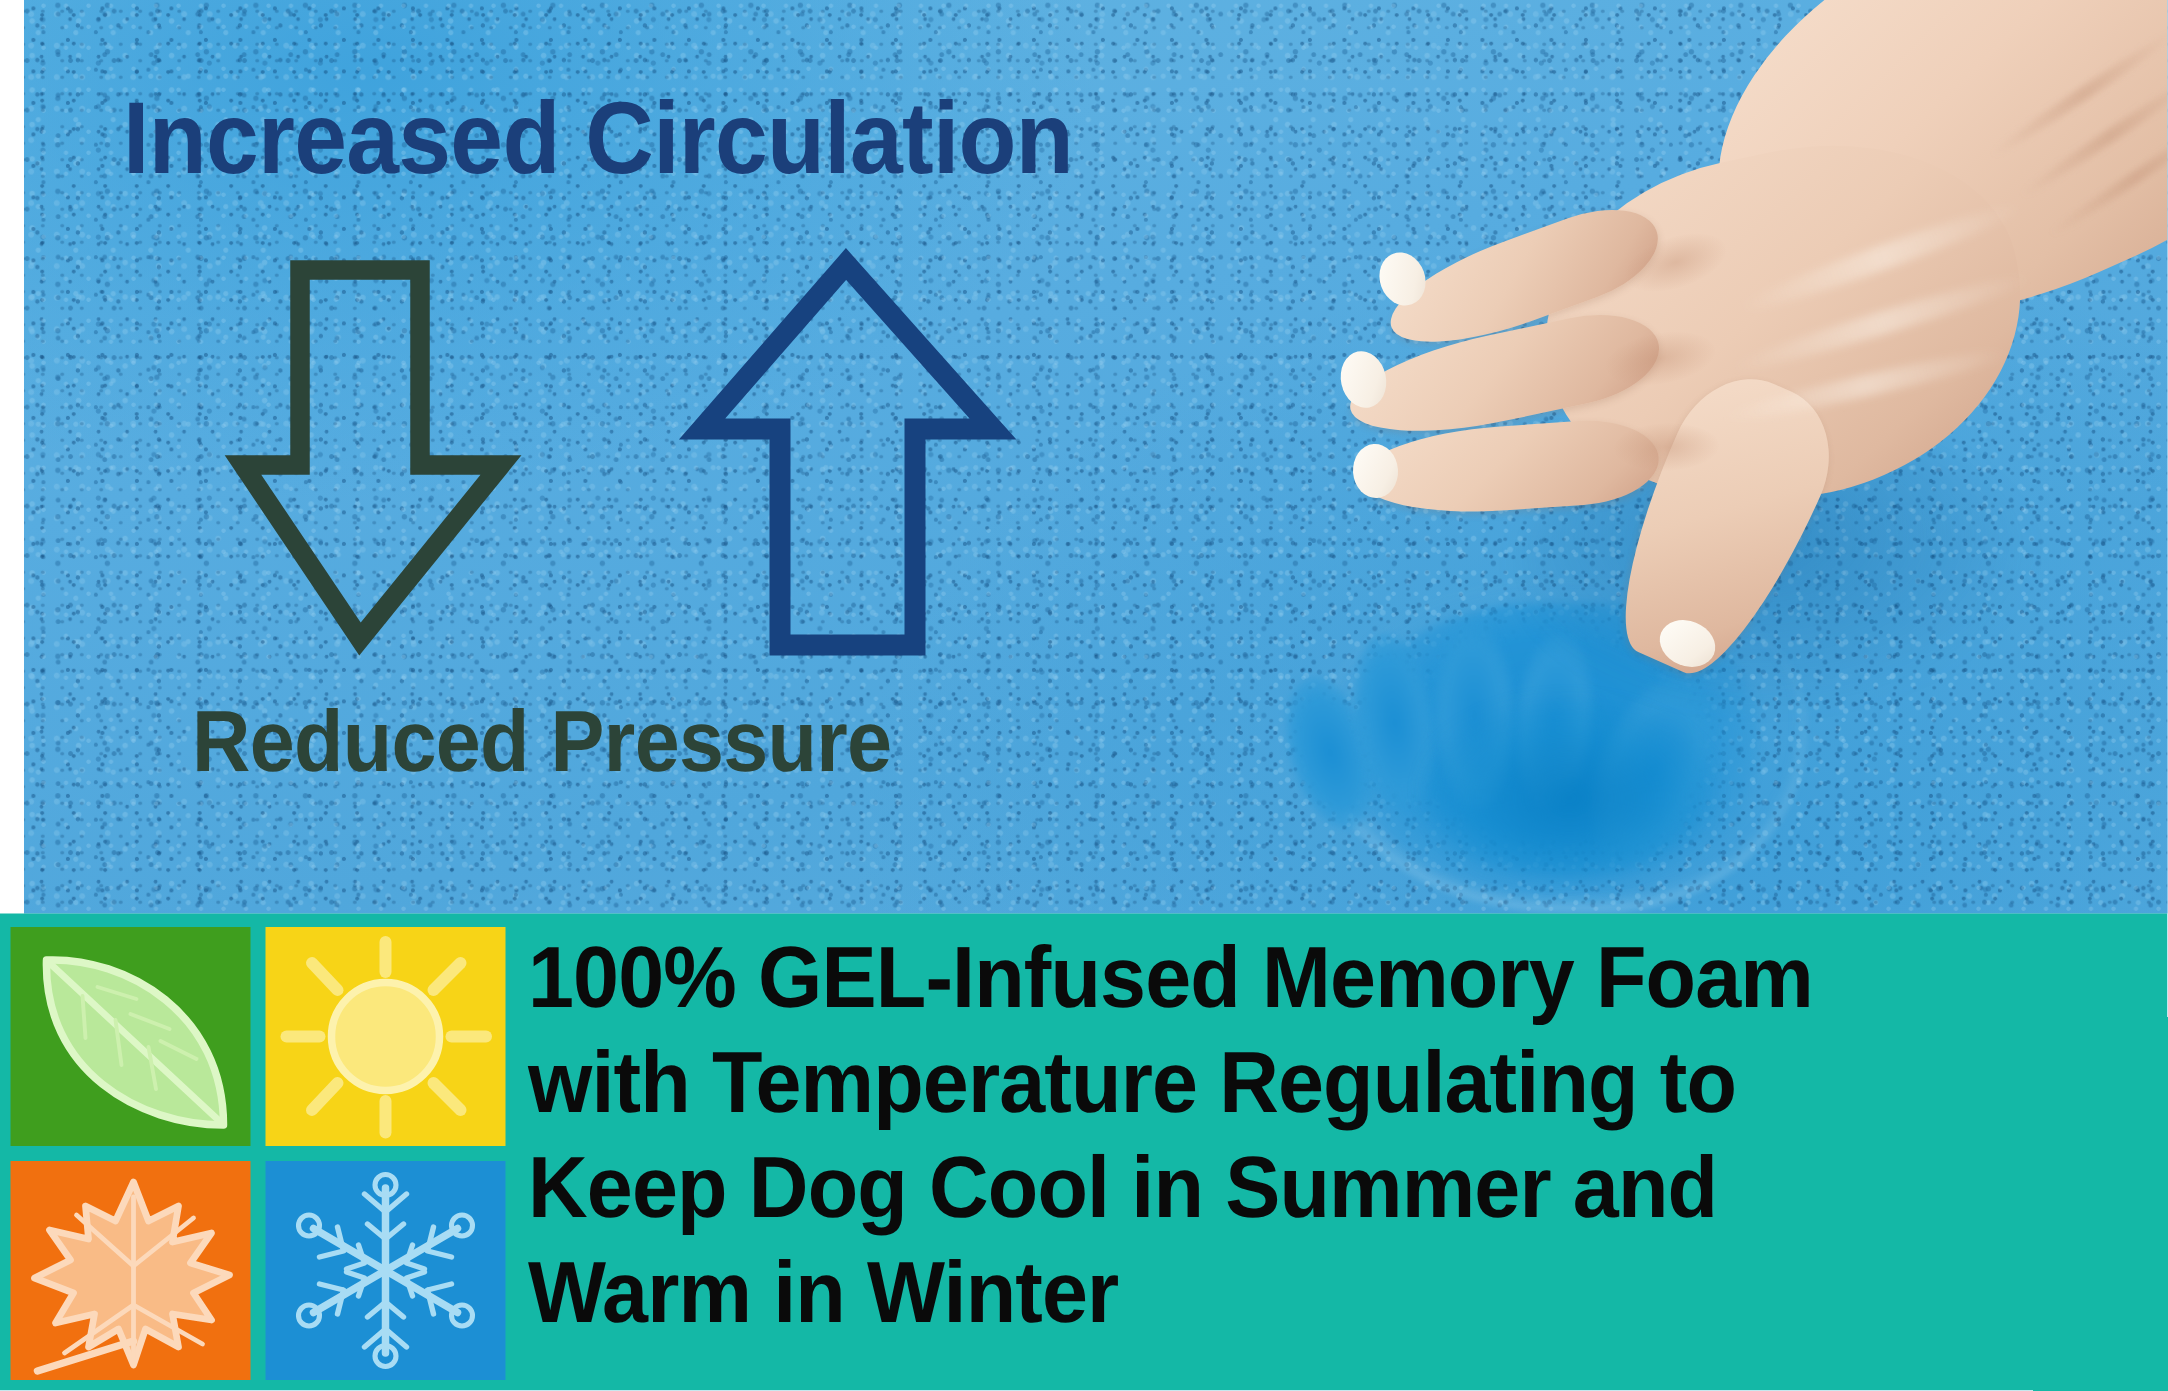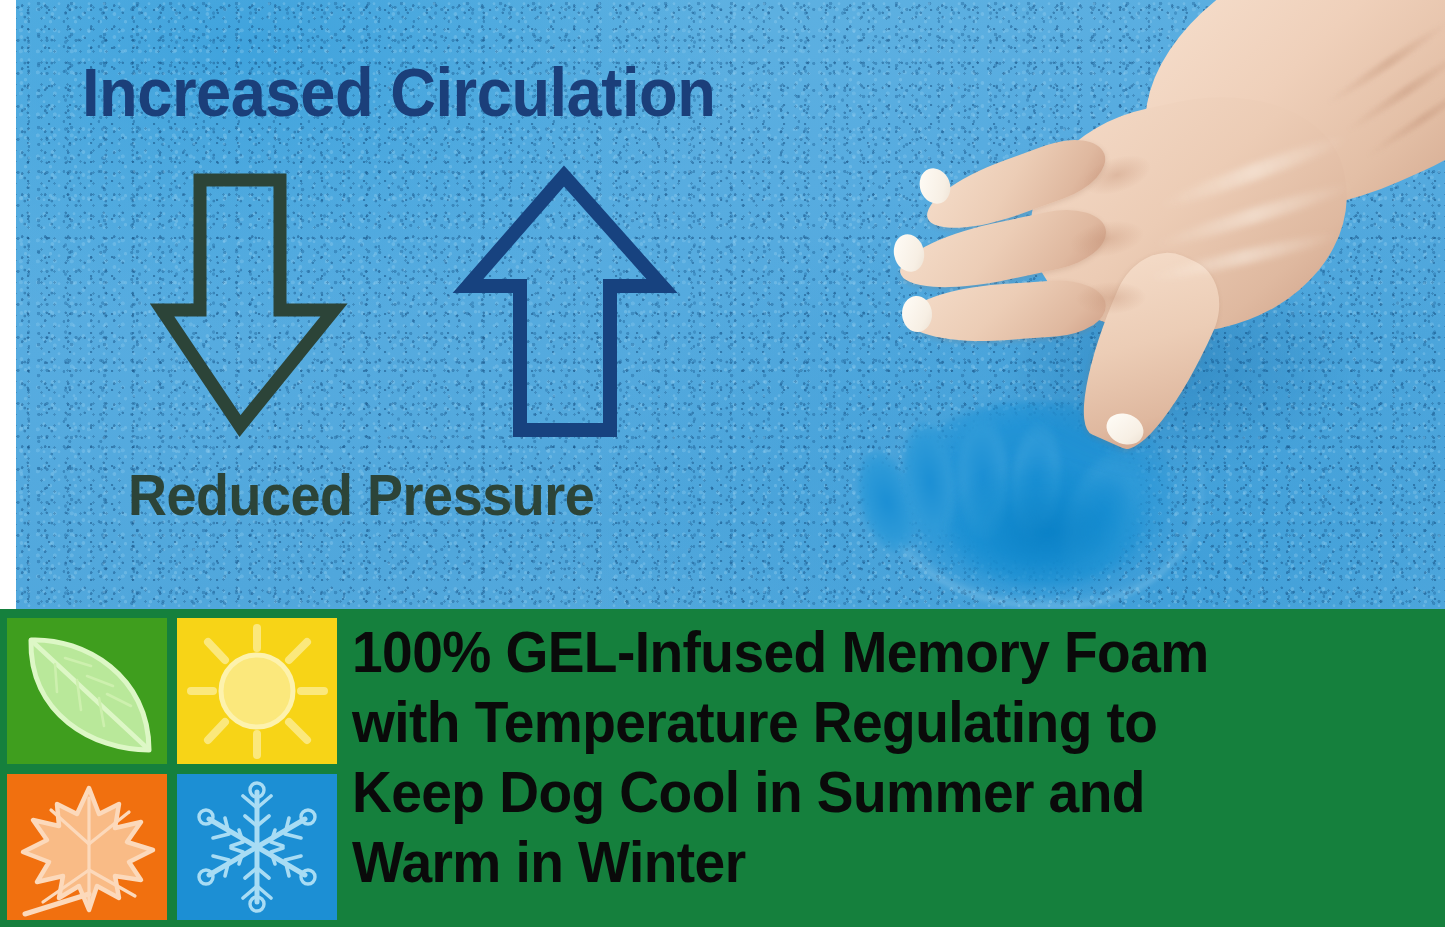--- a/index.html
+++ b/index.html
@@ -230,21 +230,21 @@
     line-height: 1;
   }
 
   
   .feature-band {
     position: absolute;
     left: 0;
     top: 609px;
     width: 1445px;
     height: 318px;
-    background: #15803d;
+    background: #14b8a6;
   }
 
   .season-grid {
     position: absolute;
     left: 7px;
     top: 9px;
     width: 330px;
     height: 302px;
     display: grid;
     grid-template-columns: 160px 160px;

